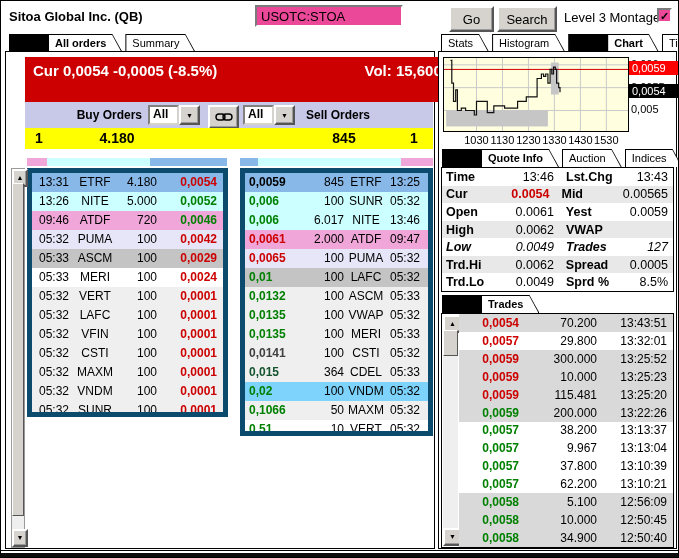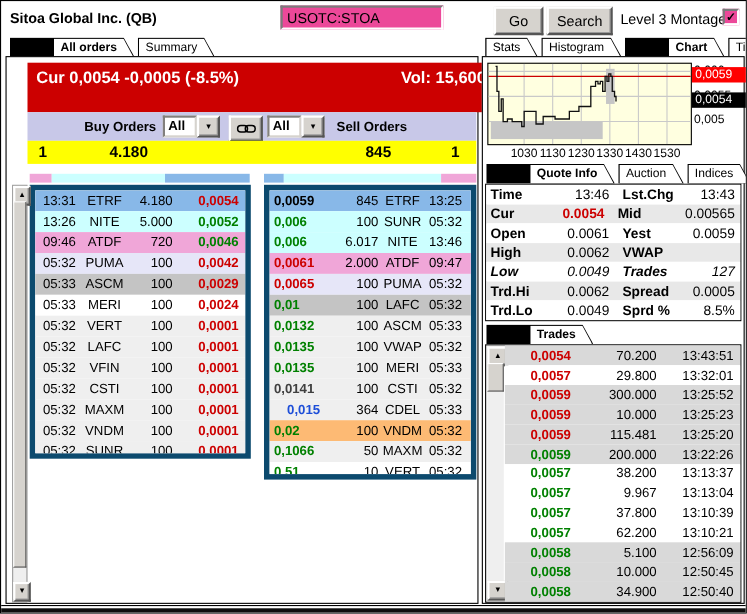--- a/index.html
+++ b/index.html
@@ -266,26 +266,26 @@
           <span class="ask-mm">MERI</span>
           <span class="ask-t">05:33</span>
         </div>
         <div class="mrow" style="background: rgb(239, 239, 239);">
           <span class="ask-px" style="color: #404040;">0,0141</span>
           <span class="ask-sz">100</span>
           <span class="ask-mm">CSTI</span>
           <span class="ask-t">05:32</span>
         </div>
         <div class="mrow" style="background: rgb(239, 239, 239);">
-          <span class="ask-px" style="color: #1d4ed8; text-align: center;">0,015</span>
+          <span class="ask-px" style="color: #14532d;">0,015</span>
           <span class="ask-sz">364</span>
           <span class="ask-mm">CDEL</span>
           <span class="ask-t">05:33</span>
         </div>
-        <div class="mrow" style="background: #fdba74;">
+        <div class="mrow" style="background: #7dd3fc;">
           <span class="ask-px" style="color: rgb(0, 128, 0);">0,02</span>
           <span class="ask-sz">100</span>
           <span class="ask-mm">VNDM</span>
           <span class="ask-t">05:32</span>
         </div>
         <div class="mrow" style="background: rgb(239, 239, 239);">
           <span class="ask-px" style="color: rgb(0, 128, 0);">0,1066</span>
           <span class="ask-sz">50</span>
           <span class="ask-mm">MAXM</span>
           <span class="ask-t">05:32</span>

